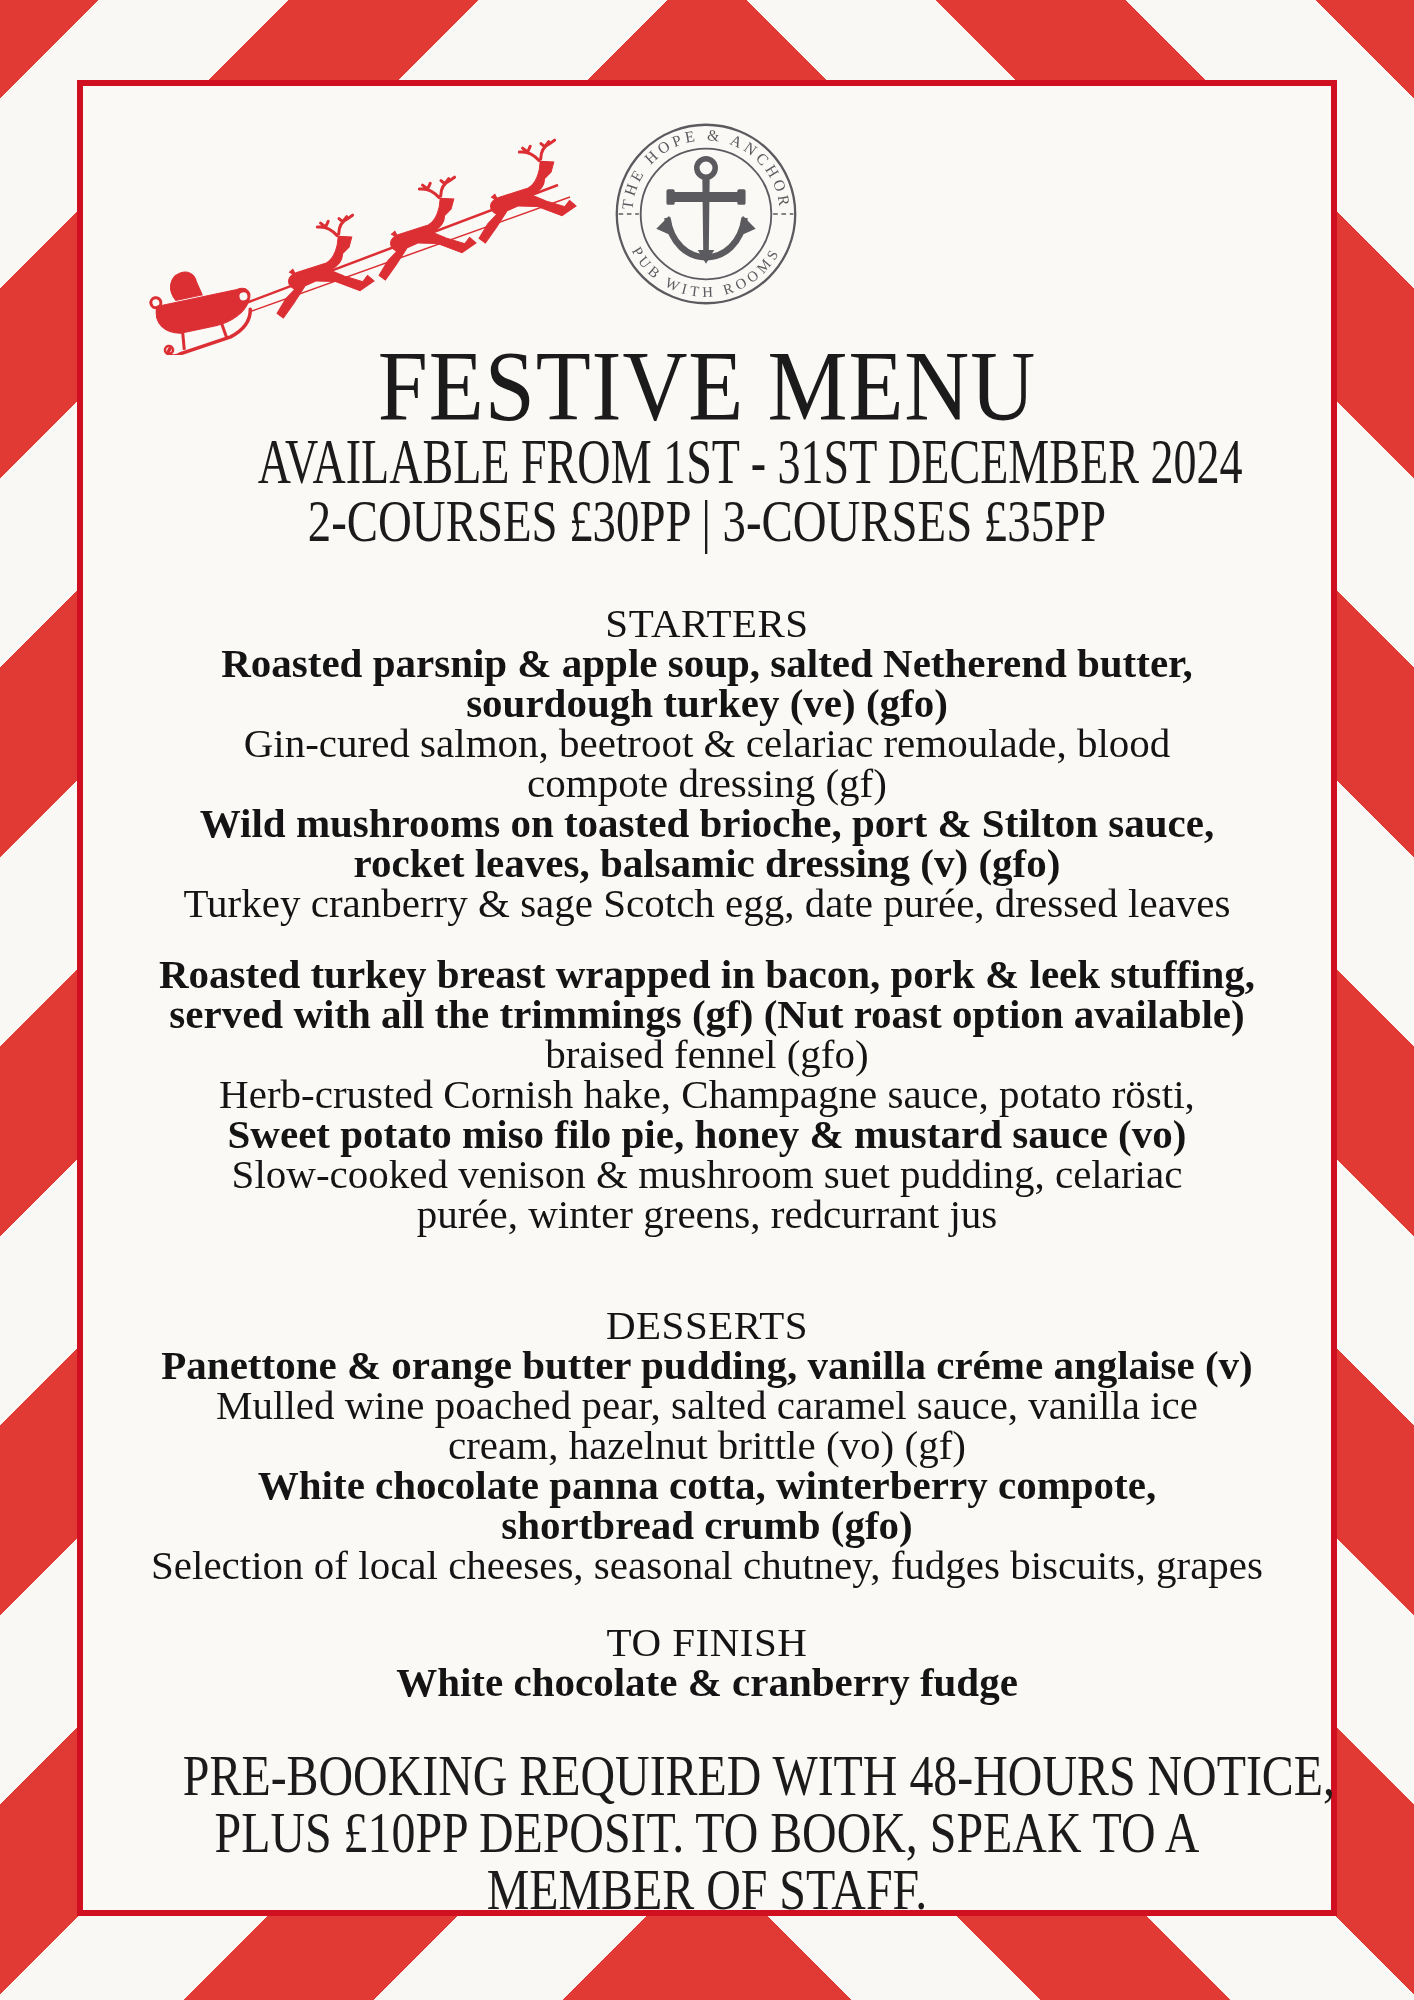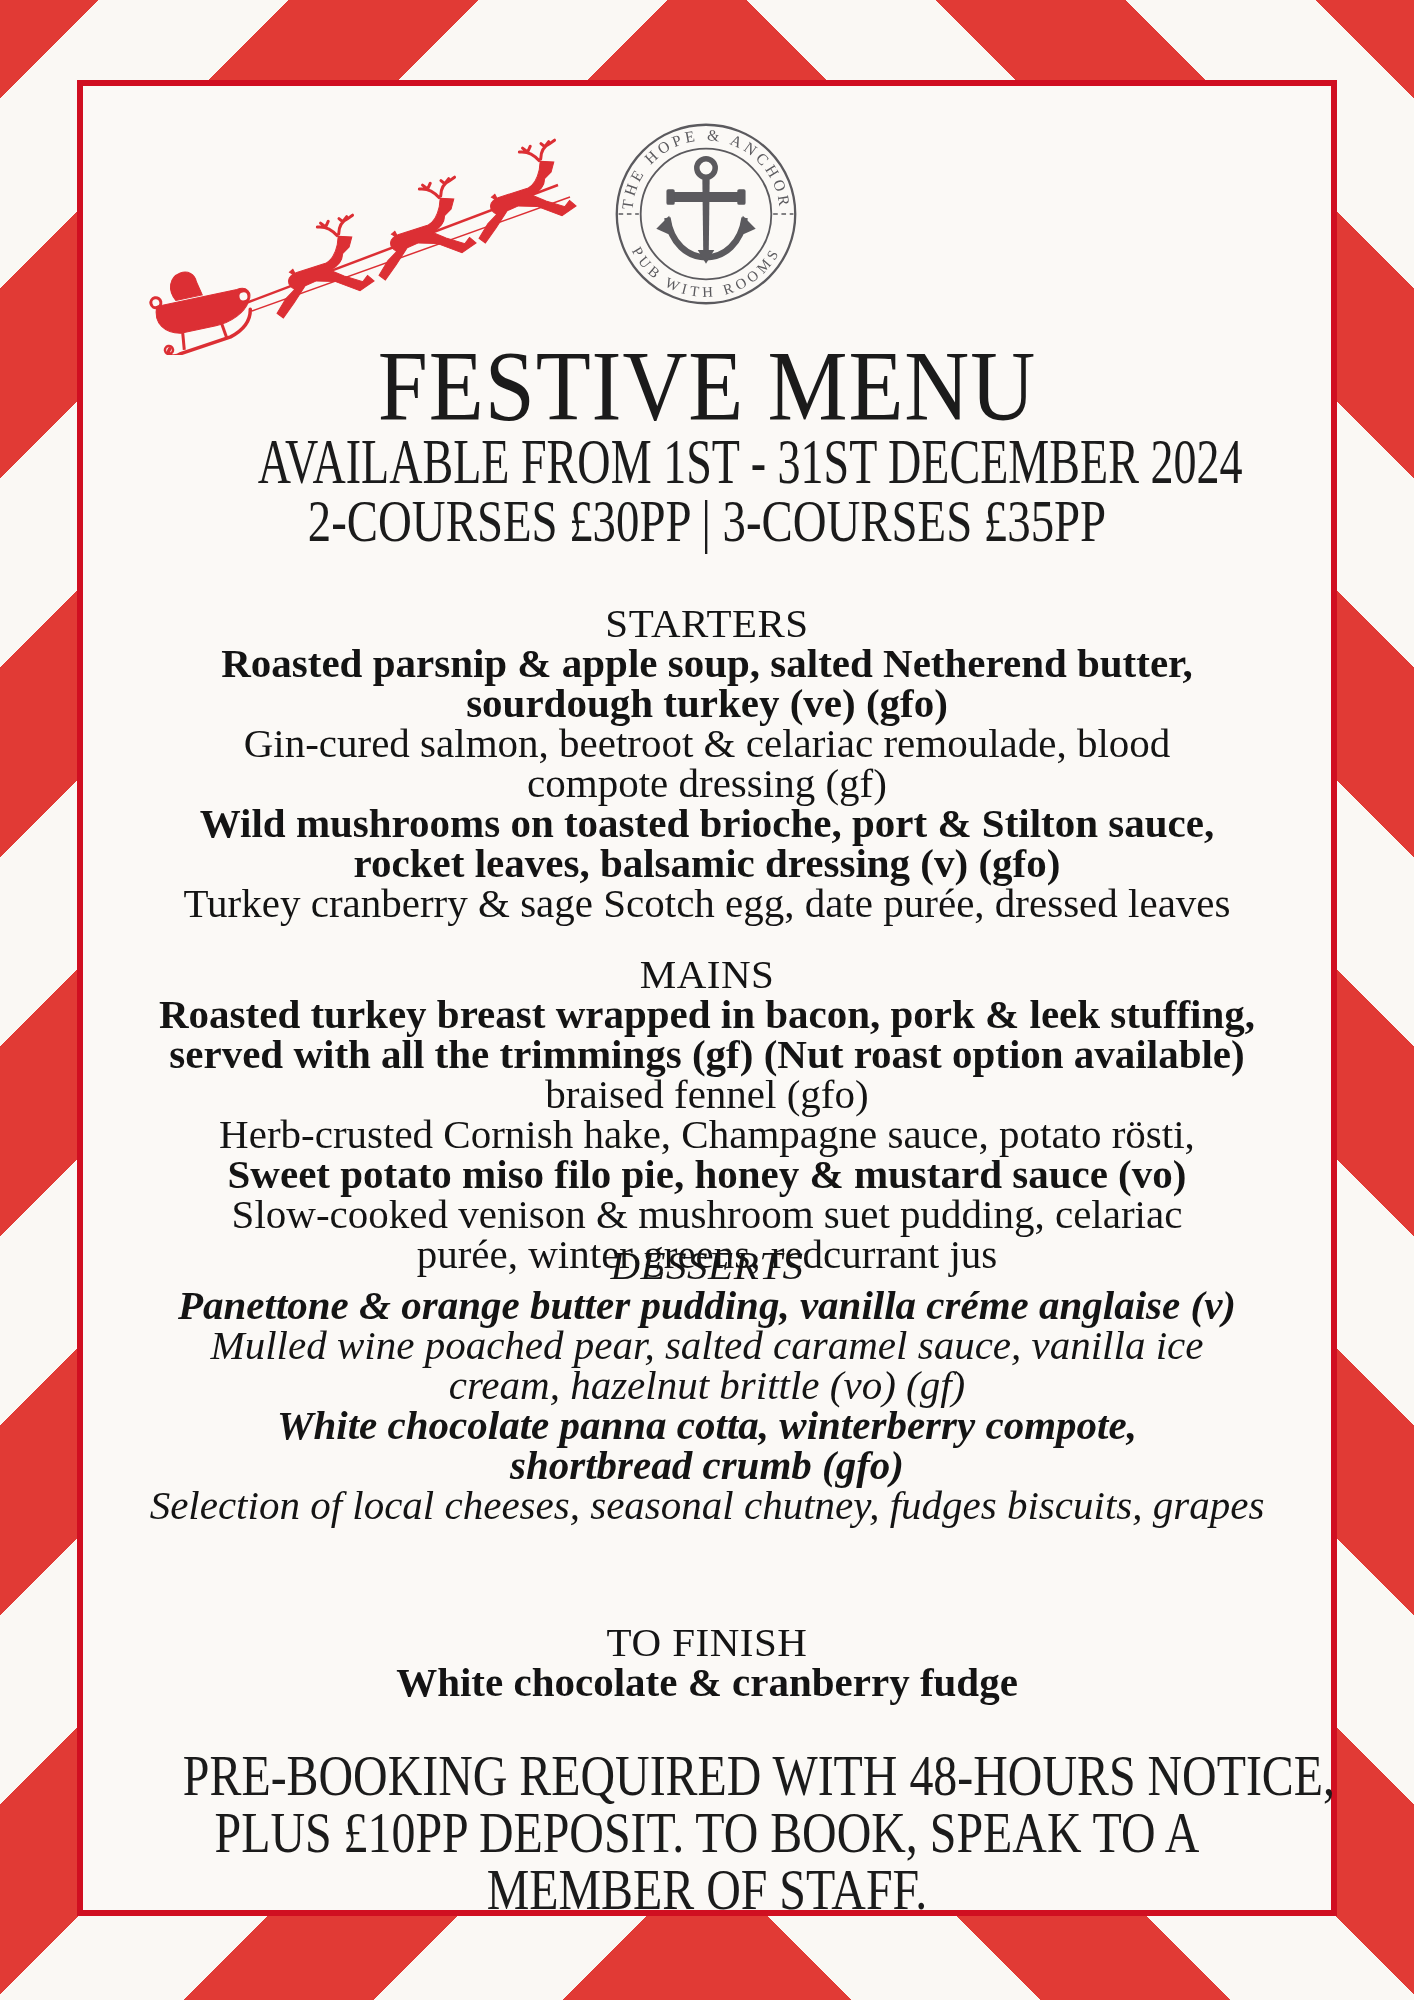--- a/index.html
+++ b/index.html
@@ -20,21 +20,21 @@
   }
   .center{position:absolute;left:0;width:100%;text-align:center;color:#161616;}
   .cline{white-space:nowrap;transform-origin:50% 50%;line-height:1;}
   .title{top:250px;font-size:100px;transform:scaleX(0.90);letter-spacing:1px;color:#1b1b1b;}
   .sub1{top:344px;font-size:64px;transform:scaleX(0.72);color:#1b1b1b;}
   .sub2{top:405px;font-size:60px;transform:scaleX(0.78);color:#1b1b1b;}
   .menu-section{position:absolute;left:0;width:100%;text-align:center;
     font-size:41px;line-height:40px;color:#141414;}
   .s0{top:517px;}
   .s1{top:868px;}
-  .s2{top:1159px;font-style:italic;}
+  .s2{top:1219px;}
   .s3{top:1536px;}
   .sec-head{letter-spacing:0.5px;}
   .line.b{font-weight:700;text-align:center;}
   .footer-note{position:absolute;left:0;width:100%;top:1661px;text-align:center;
     font-size:57px;line-height:47px;color:#1b1b1b;}
   .footer-note .cline{transform:scaleX(0.84);}
   
   .sleigh-svg{position:absolute;left:57px;top:19px;width:470px;height:250px;}
   .logo-svg{position:absolute;left:531px;top:36px;width:184px;height:184px;}
   .logo-svg text{font-family:"Liberation Serif", serif;fill:#5b5a5e;}
@@ -121,21 +121,20 @@
     <div class="line b">Roasted parsnip &amp; apple soup, salted Netherend butter,</div>
     <div class="line b">sourdough turkey (ve) (gfo)</div>
     <div class="line">Gin-cured salmon, beetroot &amp; celariac remoulade, blood</div>
     <div class="line">compote dressing (gf)</div>
     <div class="line b">Wild mushrooms on toasted brioche, port &amp; Stilton sauce,</div>
     <div class="line b">rocket leaves, balsamic dressing (v) (gfo)</div>
     <div class="line">Turkey cranberry &amp; sage Scotch egg, date purée, dressed leaves</div>
   </section>
 
   <section class="menu-section s1">
-    <div class="sec-head">MAINS</div>
     <div class="line b">Roasted turkey breast wrapped in bacon, pork &amp; leek stuffing,</div>
     <div class="line b">served with all the trimmings (gf) (Nut roast option available)</div>
     <div class="line">braised fennel (gfo)</div>
     <div class="line">Herb-crusted Cornish hake, Champagne sauce, potato rösti,</div>
     <div class="line b">Sweet potato miso filo pie, honey &amp; mustard sauce (vo)</div>
     <div class="line">Slow-cooked venison &amp; mushroom suet pudding, celariac</div>
     <div class="line">purée, winter greens, redcurrant jus</div>
   </section>
 
   <section class="menu-section s2">

